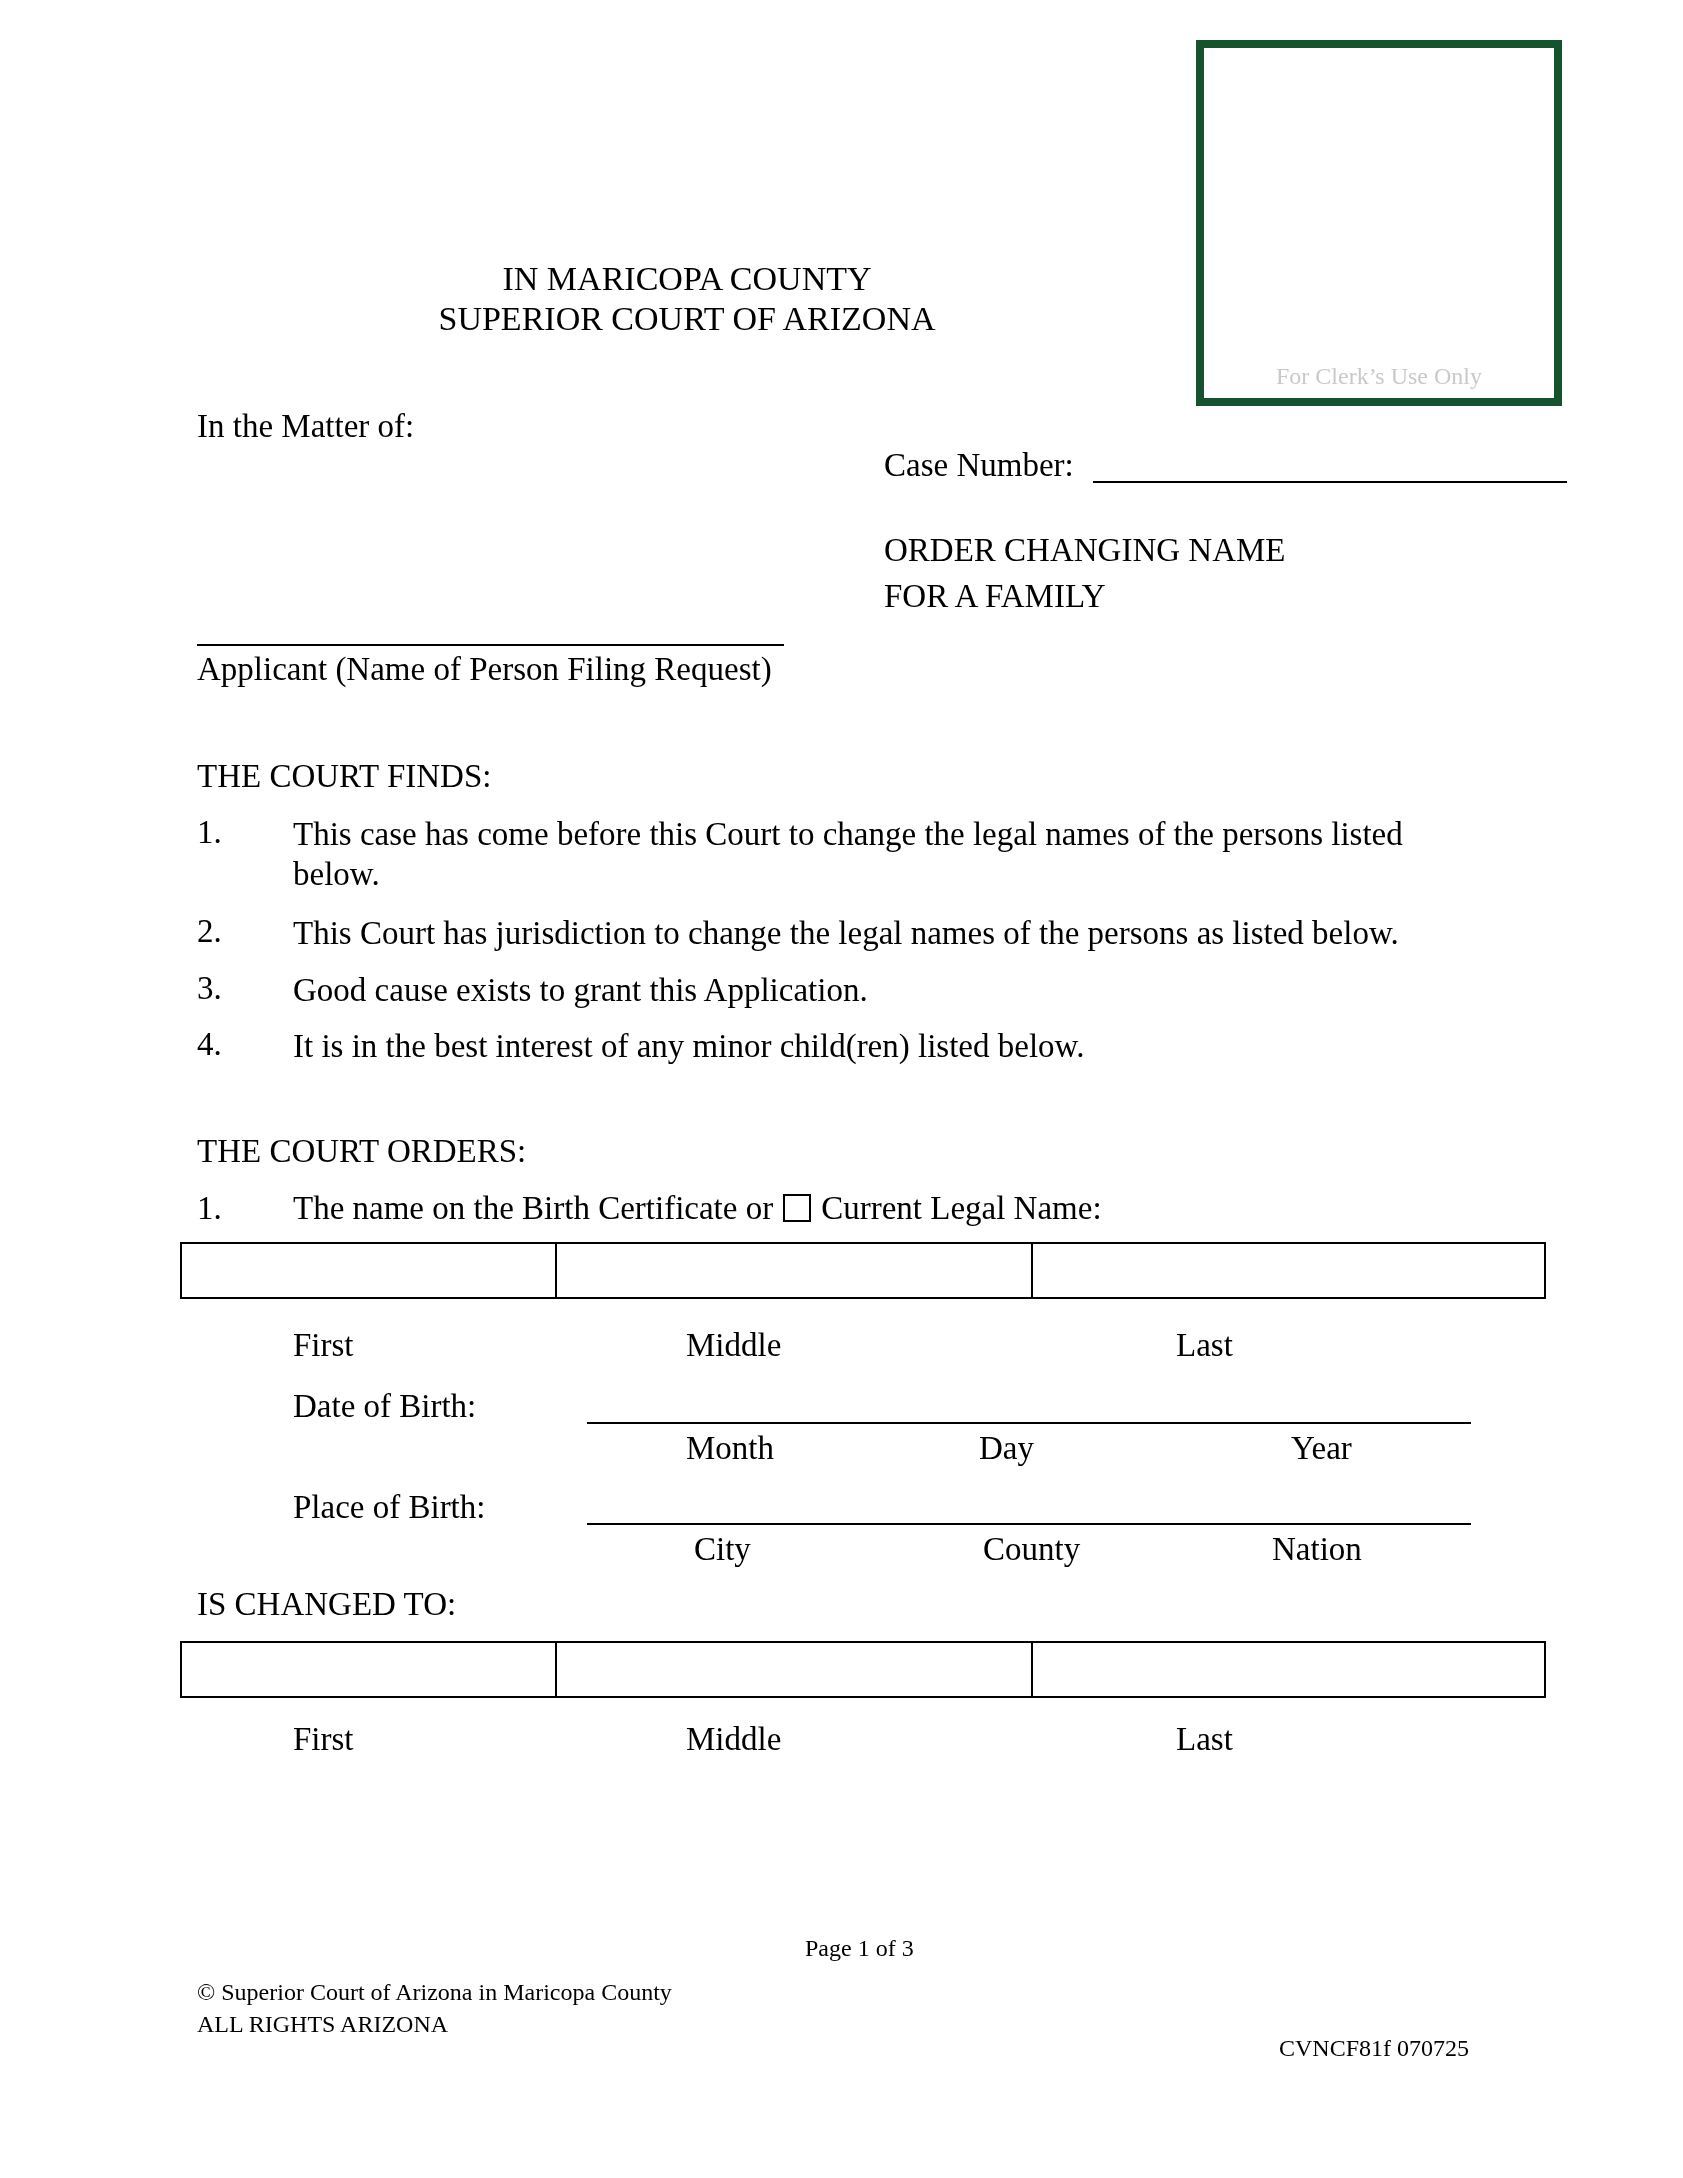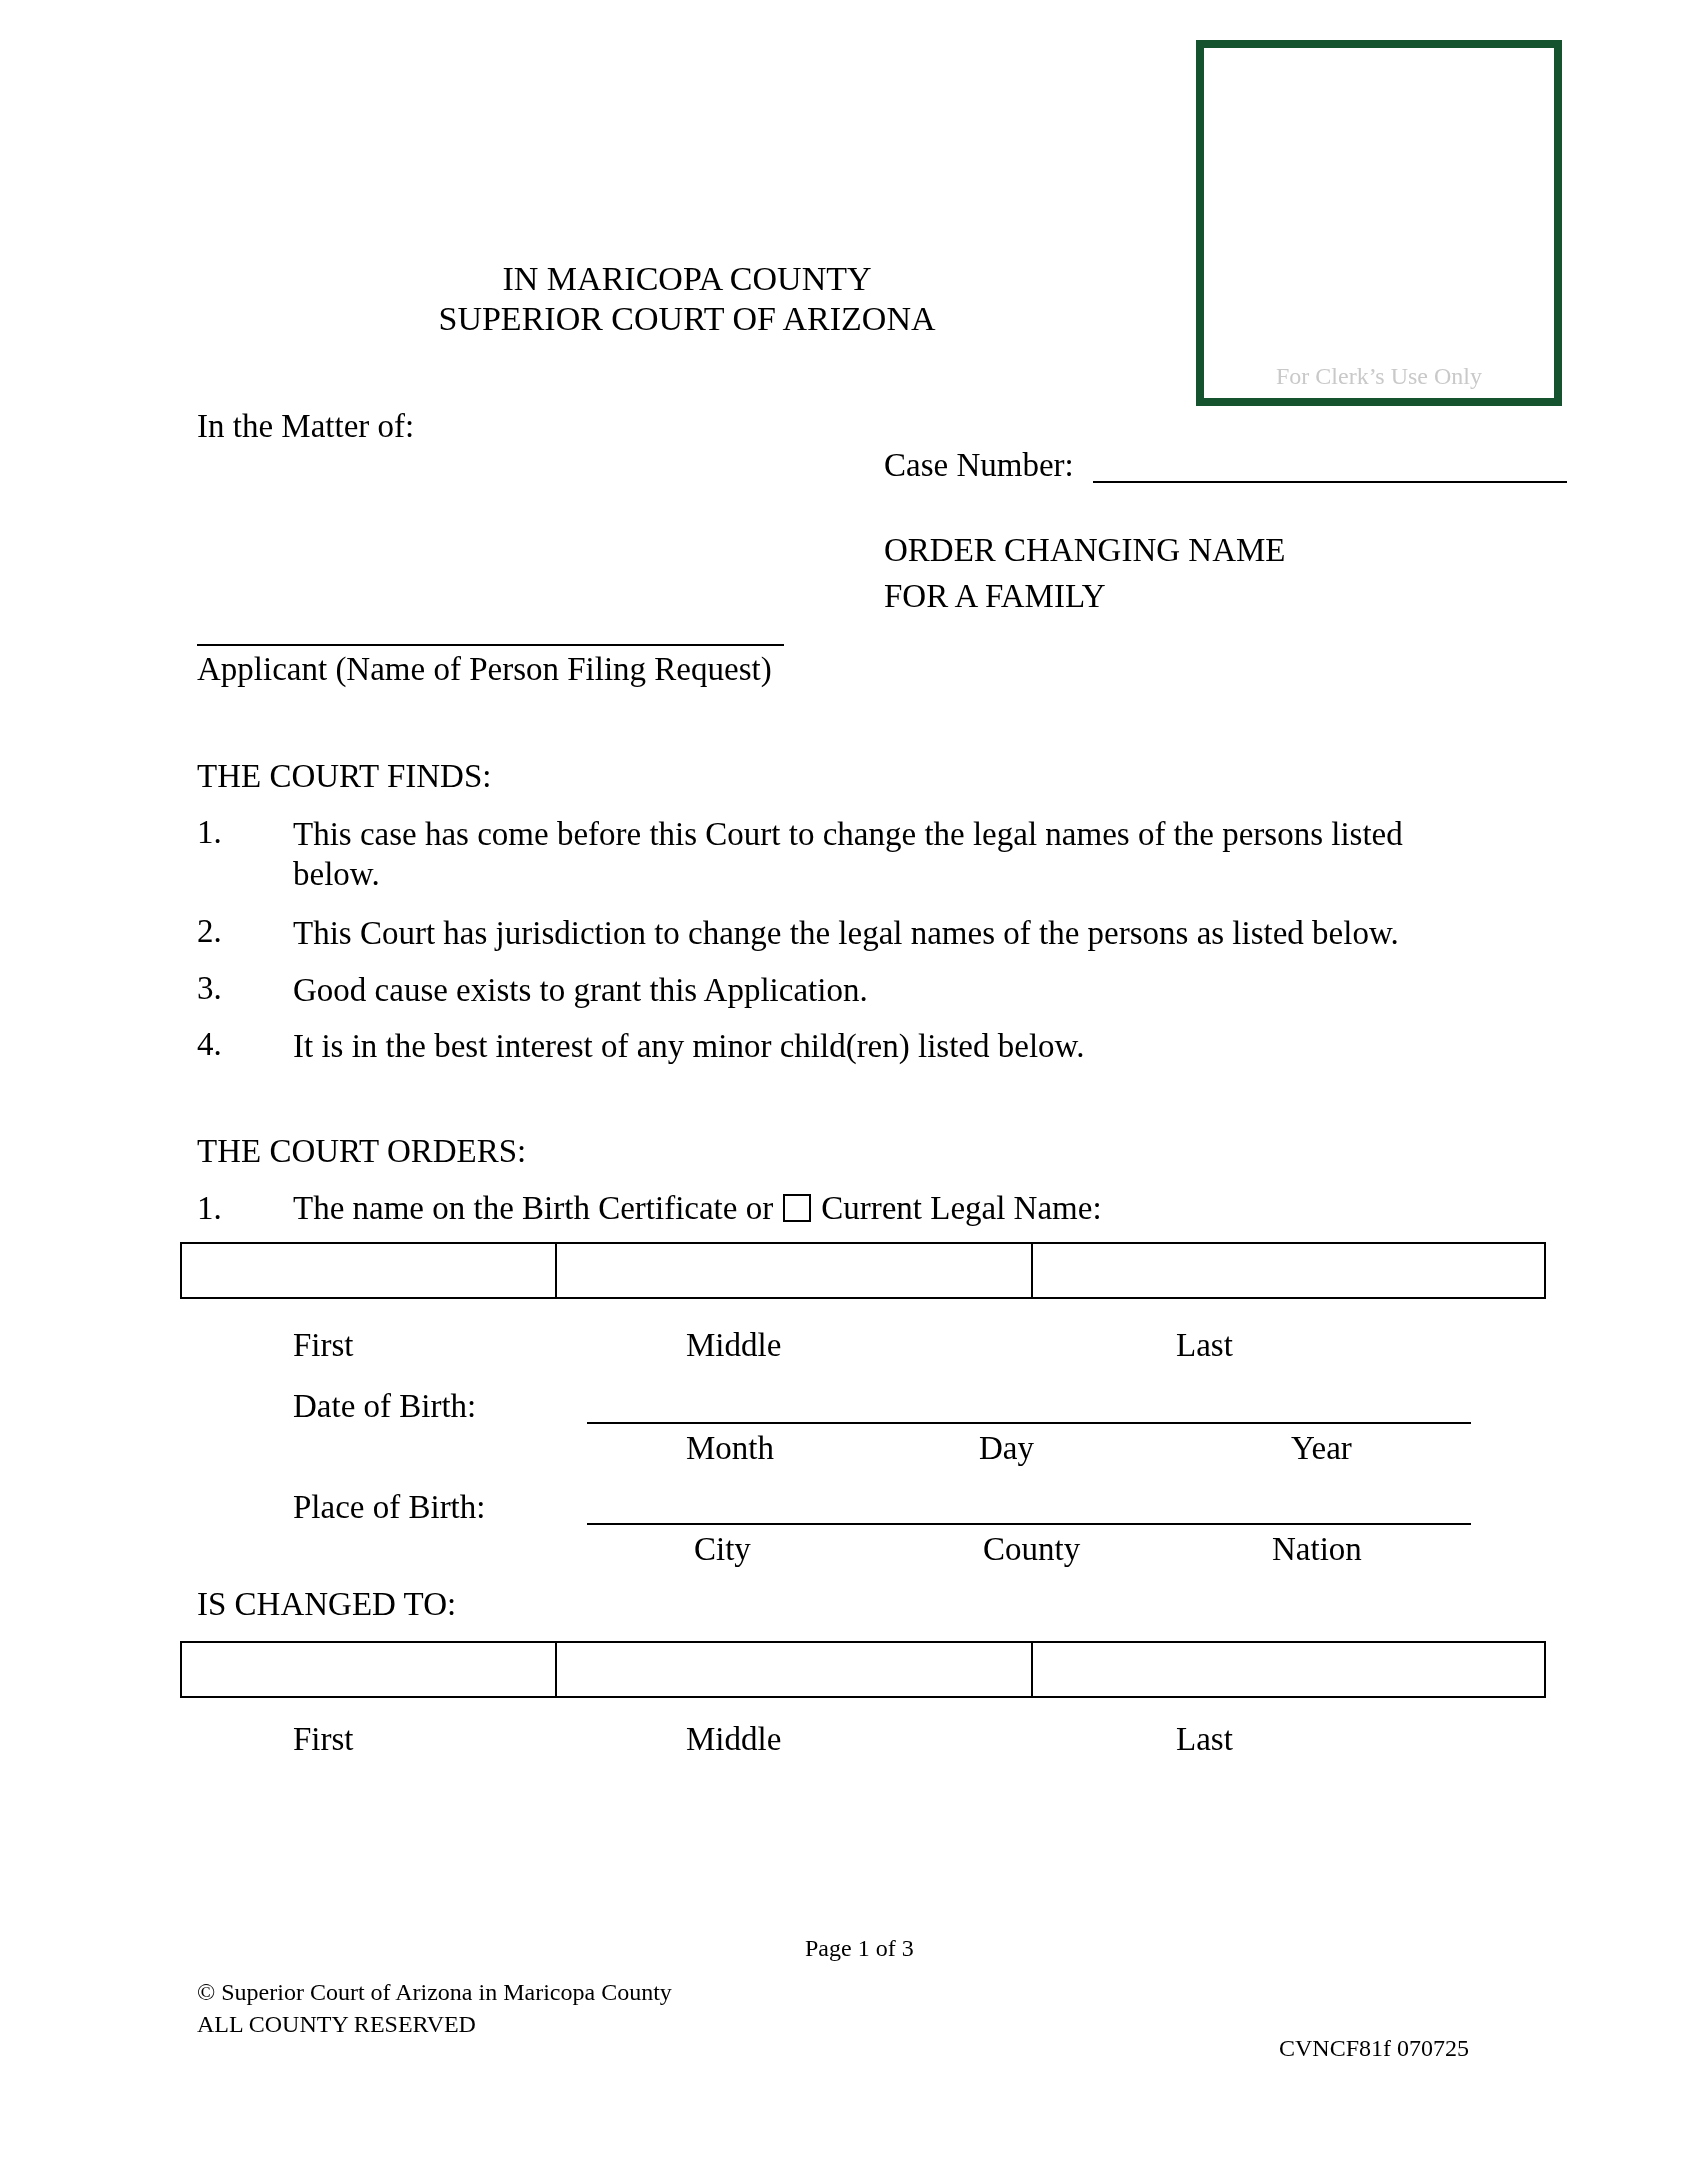--- a/index.html
+++ b/index.html
@@ -170,19 +170,19 @@
     <div class="name-cell cell-first"></div>
     <div class="name-cell cell-middle"></div>
     <div class="name-cell cell-last"></div>
   </div>
   <div class="abs" style="left:293px; top:1721px;">First</div>
   <div class="abs" style="left:686px; top:1721px;">Middle</div>
   <div class="abs" style="left:1176px; top:1721px;">Last</div>
 
   <div class="abs footer-text" style="left:197px; top:1976px;">
     <div>© Superior Court of Arizona in Maricopa County</div>
-    <div>ALL COUNTY RESERVED</div>
+    <div>ALL RIGHTS ARIZONA</div>
   </div>
   <div class="abs footer-text" style="left:781px; top:1932px;margin-left:24px;">Page 1 of 3</div>
   <div class="abs footer-text" style="left:1279px; top:2032px;">CVNCF81f 070725</div>
 
 </div>
 
 
 </body></html>

